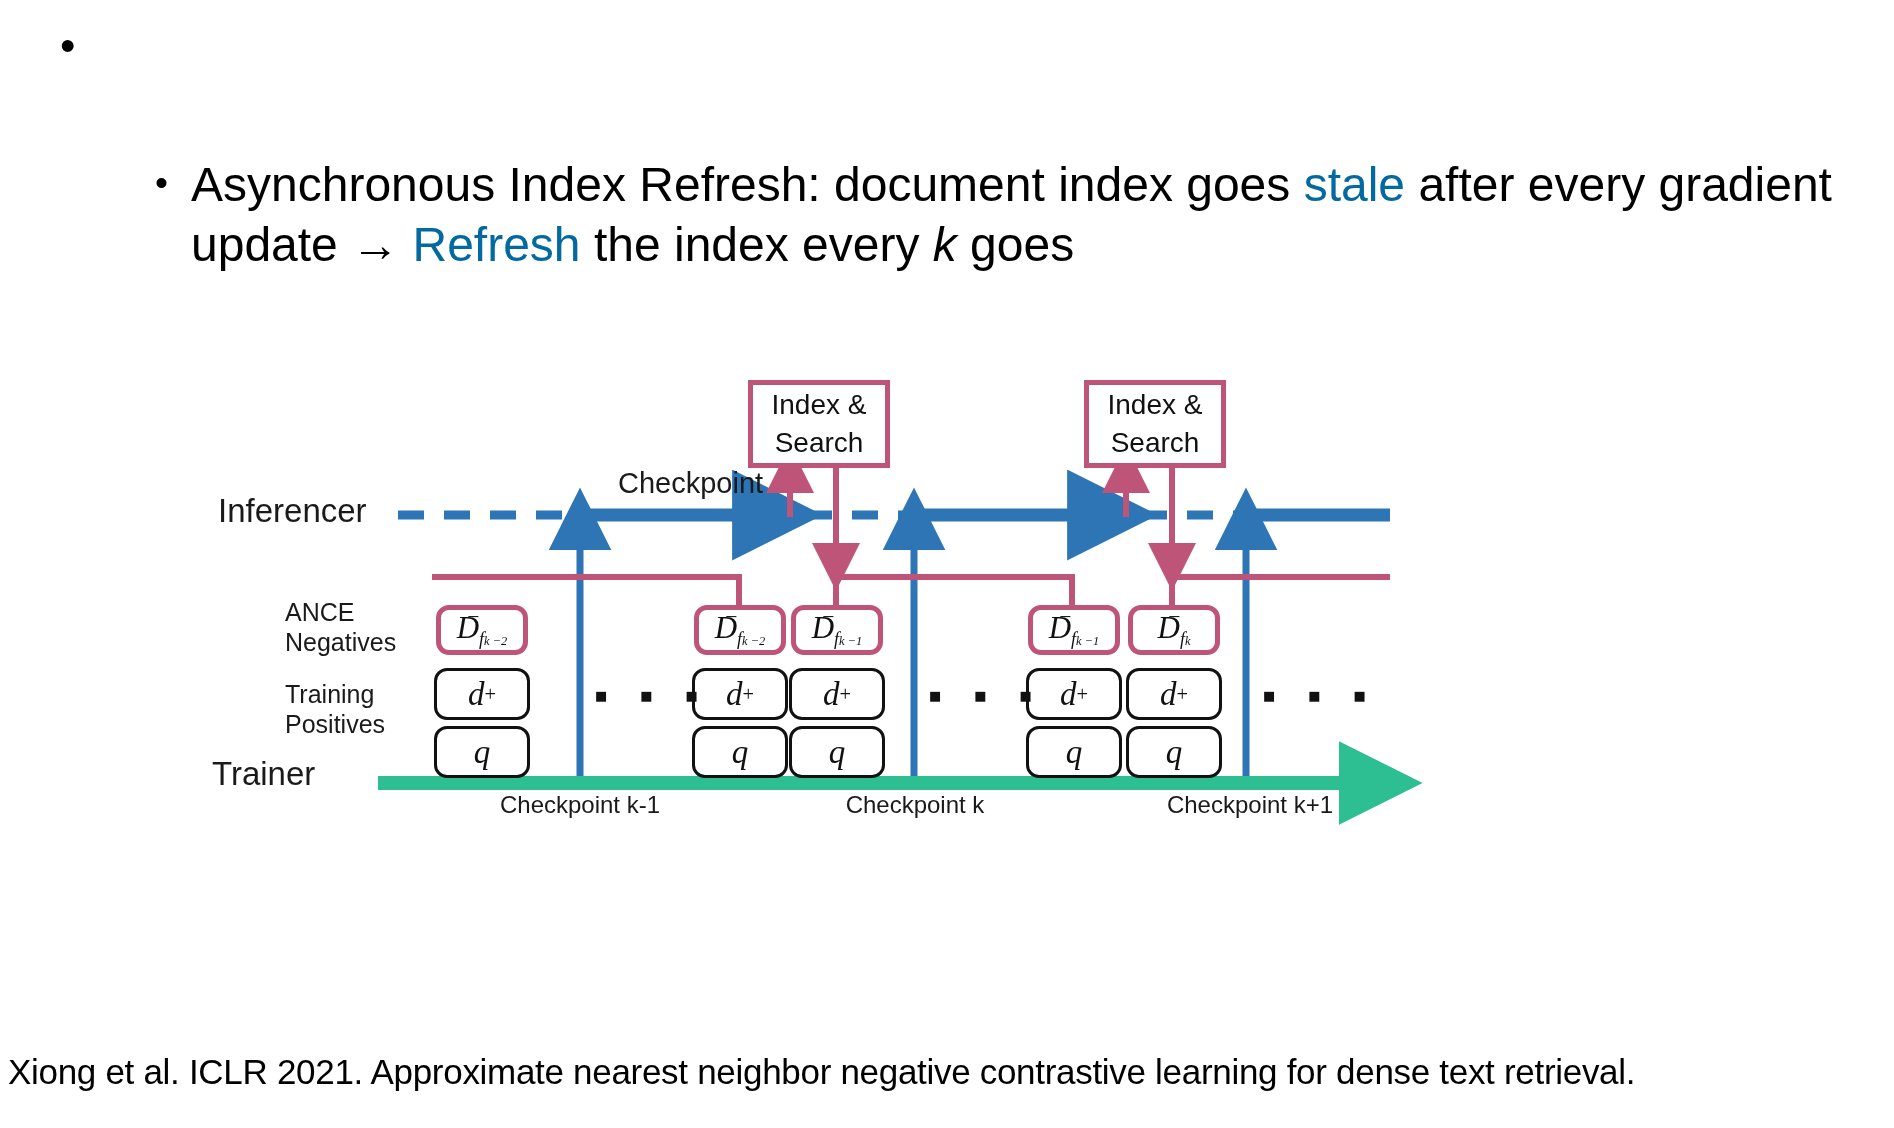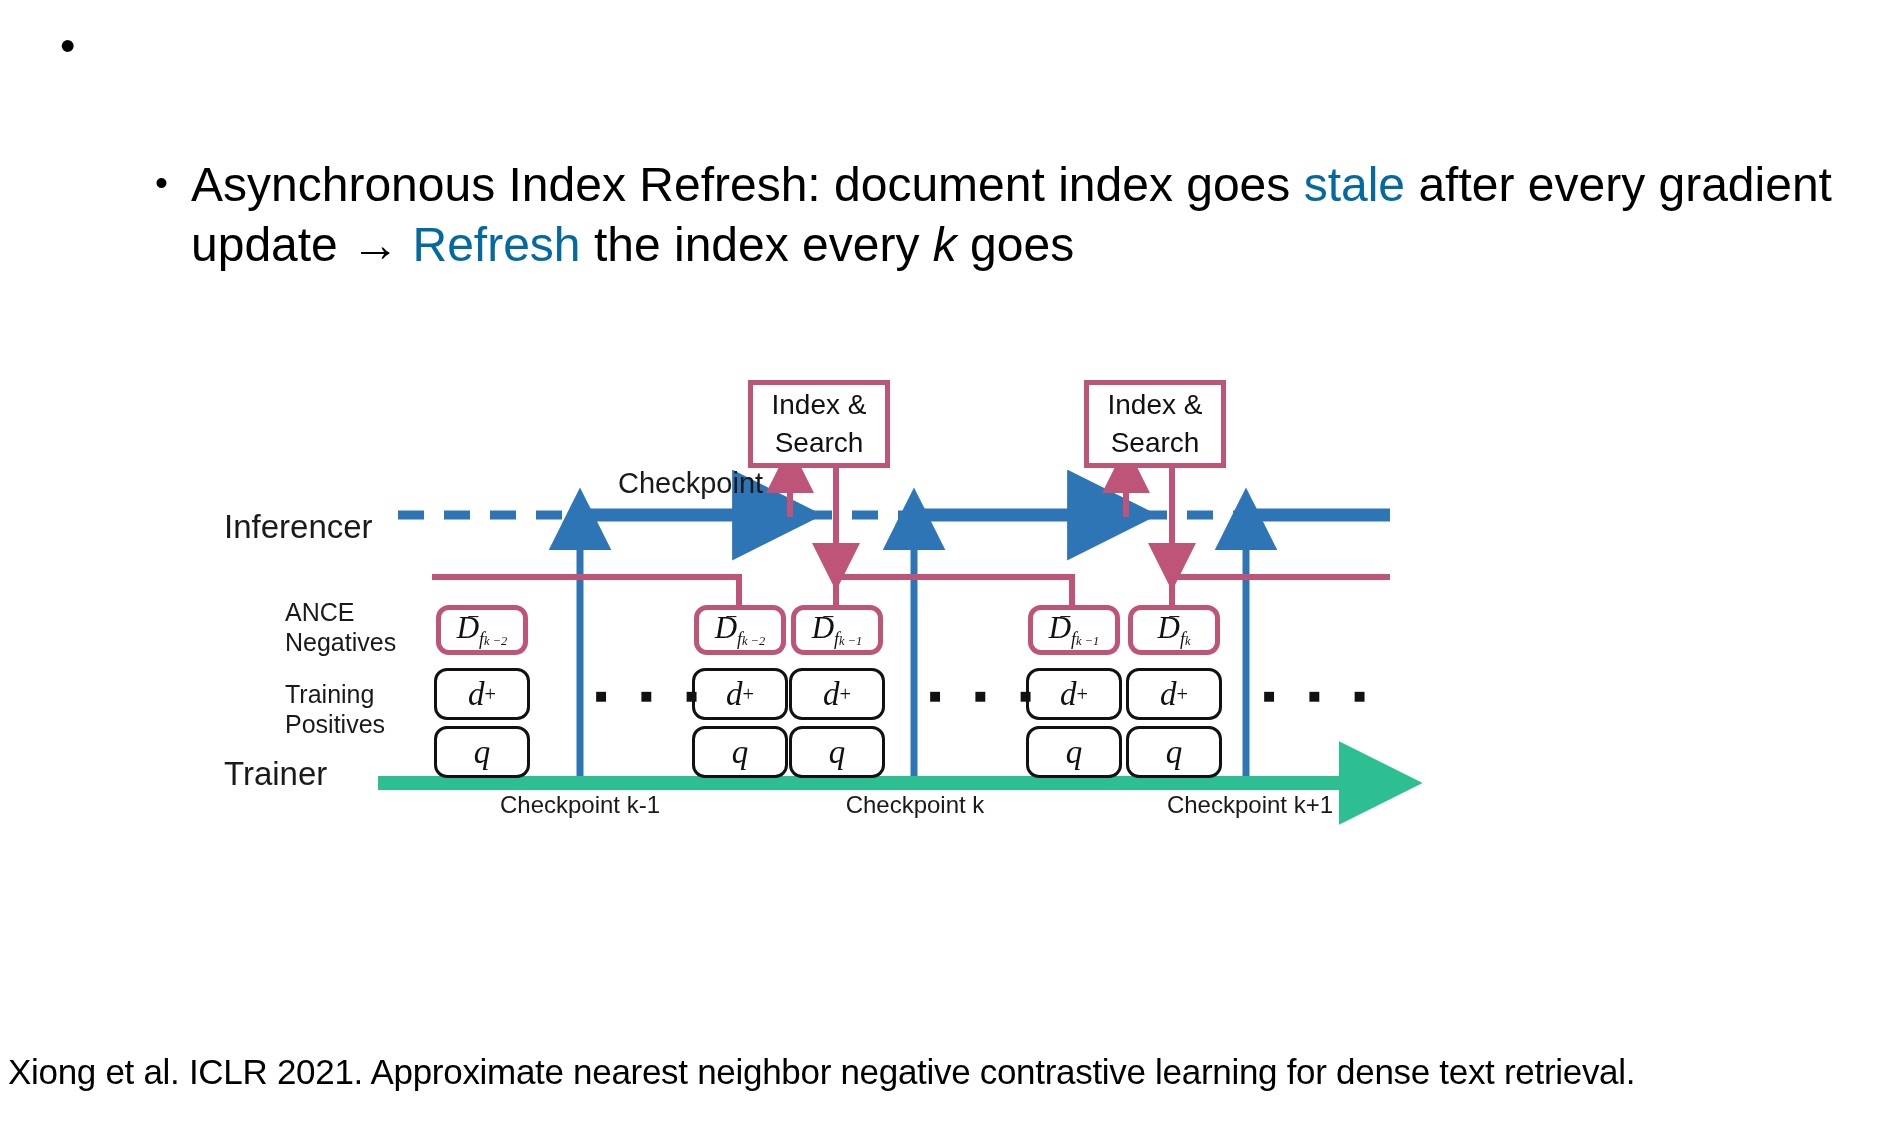--- a/index.html
+++ b/index.html
@@ -79,22 +79,22 @@
     width: 1894px;
     height: 680px;
   }
   .figure svg { display: block; }
 
   .fig-label {
     position: absolute;
     color: #1a1a1a;
     font-family: "Liberation Sans", sans-serif;
   }
-  .lbl-inferencer { left: 224px; top: 137px; font-size: 33px; margin-top: 16px; }
-  .lbl-trainer    { left: 224px; top: 400px; font-size: 33px; }
+  .lbl-inferencer { left: 218px; top: 137px; font-size: 33px; }
+  .lbl-trainer    { left: 212px; top: 400px; font-size: 33px; }
   .lbl-ance       { left: 285px; top: 243px; font-size: 25px; line-height: 1.18; }
   .lbl-training   { left: 285px; top: 325px; font-size: 25px; line-height: 1.18; }
   .lbl-inferencing{ left: 618px; top: 112px; font-size: 29px; }
 
   .ckpt {
     position: absolute;
     font-size: 24px;
     color: #1a1a1a;
     top: 436px;
     text-align: center;

